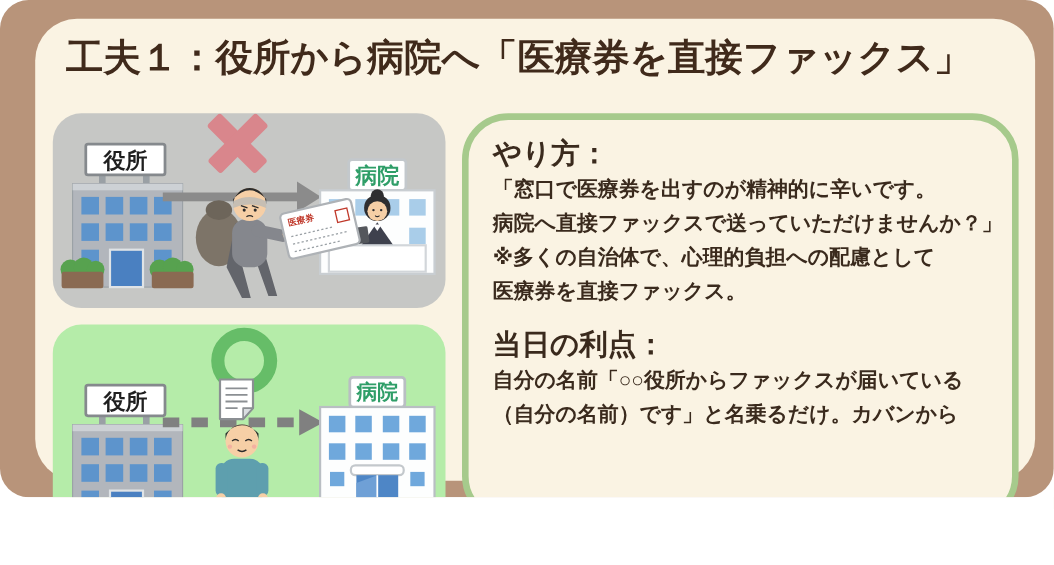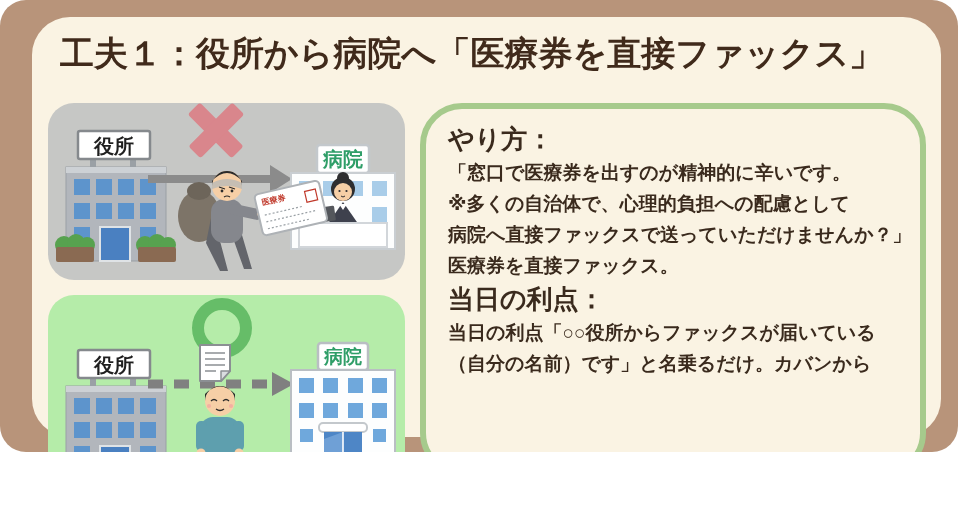--- a/index.html
+++ b/index.html
@@ -7,21 +7,21 @@
   .card{position:absolute;left:32px;top:17px;right:17px;bottom:15px;background:#faf3e3;border-radius:38px;}
   .title{position:absolute;left:28px;top:14px;right:10px;margin:0;font-size:34px;line-height:44px;
          font-weight:bold;color:#402a1b;white-space:nowrap;}
   .panel{position:absolute;overflow:hidden;text-align:center;}
   .panel-before{left:16px;top:86px;width:357px;height:177px;background:#c6c7c5;border-radius:26px;}
   .panel-after{left:16px;top:278px;width:357px;height:192px;background:#b5eca9;border-radius:26px;}
   .info-panel{position:absolute;left:388px;top:86px;width:506px;height:372px;box-sizing:border-box;
               background:#faf3e3;border:6px solid #a6ca8c;border-radius:42px;padding:12px 12px 10px 22px;}
   .info-heading{font-size:26px;font-weight:bold;color:#3a2a1d;line-height:36px;margin:0;}
   .info-line{font-size:19px;font-weight:bold;color:#3a2a1d;line-height:31px;white-space:nowrap;}
-  .section-benefit{}
+  .section-benefit{margin-top:14px;}
   svg{display:block;}
   svg text{font-family:"Liberation Sans","DejaVu Sans",sans-serif;}
 </style>
 </head>
 <body>
 
 <div class="page">
   <div class="card">
 
     <h1 class="title">工夫１：役所から病院へ「医療券を直接ファックス」</h1>
@@ -222,25 +222,25 @@
             <line x1="52" y1="89" x2="52" y2="111" stroke="#ffffff" stroke-width="1.6"></line>
           </g>
         </g>
       </svg>
     </div>
 
     <div class="info-panel">
       <div class="section-how">
         <p class="info-heading">やり方：</p>
         <div class="info-line">「窓口で医療券を出すのが精神的に辛いです。</div>
+        <div class="info-line">病院へ直接ファックスで送っていただけませんか？」</div>
         <div class="info-line">※多くの自治体で、心理的負担への配慮として</div>
-        <div class="info-line">病院へ直接ファックスで送っていただけませんか？」</div>
         <div class="info-line">医療券を直接ファックス。</div>
       </div>
       <div class="section-benefit">
         <p class="info-heading">当日の利点：</p>
-        <div class="info-line">当日の利点「○○役所からファックスが届いている</div>
+        <div class="info-line">自分の名前「○○役所からファックスが届いている</div>
         <div class="info-line">（自分の名前）です」と名乗るだけ。カバンから</div>
       </div>
     </div>
 
   </div>
 </div>
 
 </body></html>

